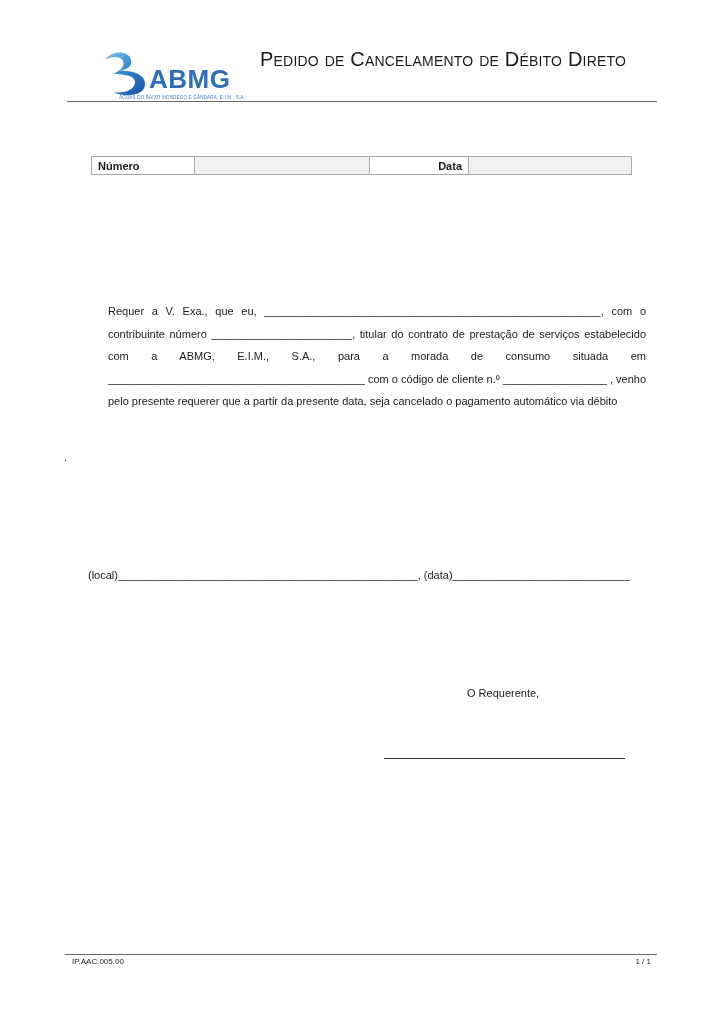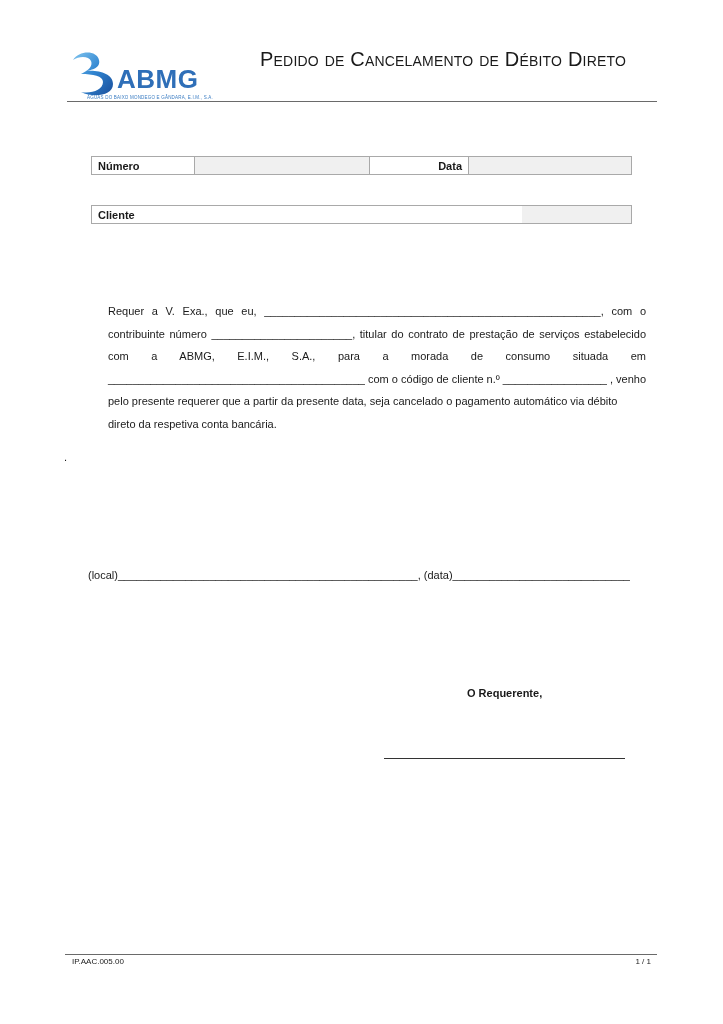--- a/index.html
+++ b/index.html
@@ -1,20 +1,20 @@
 <!DOCTYPE html>
 <html><head>
   <meta charset="utf-8">
   <style>
     html, body { margin: 0; padding: 0; background: #ffffff; }
     body {
       width: 723px; height: 1024px; position: relative; overflow: hidden;
       font-family: "Liberation Sans", "DejaVu Sans", sans-serif; color: #1a1a1a;
     }
-    .logo { position: absolute; left: 67px; top: 50px; width: 150px; height: 52px; }
+    .logo { position: absolute; left: 99px; top: 50px; width: 150px; height: 52px; }
     .logo svg { position: absolute; left: 0; top: 0; }
     .logo-text {
       position: absolute; left: 50px; top: 14px;
       font-size: 26px; font-weight: bold; color: #2f6fb8; letter-spacing: 0.5px;
     }
     .logo-sub {
       position: absolute; left: 20px; top: 45px; font-size: 4.5px;
       color: #3a7cc2; white-space: nowrap; letter-spacing: 0.2px;
     }
     .doc-title {
@@ -32,21 +32,21 @@
 
     .body-text {
       position: absolute; left: 108px; top: 300px; width: 538px;
       font-size: 11px; line-height: 22.5px; text-align: justify;
     }
     .body-text p { margin: 0; }
     .last { text-align: left; }
     .dot { position: absolute; left: 64px; top: 451px; font-size: 11px; }
 
     .place-date { position: absolute; left: 88px; top: 569px; font-size: 11px; white-space: nowrap; }
-    .requerente { position: absolute; left: 467px; top: 687px; font-size: 11px; font-weight: bold; }
+    .requerente { position: absolute; left: 467px; top: 687px; font-size: 11px; font-weight: normal; }
     .sig-line { position: absolute; left: 384px; top: 758px; width: 241px; border-top: 1.5px solid #333; }
 
     .footer-rule { position: absolute; left: 65px; top: 954px; width: 592px; border-top: 1px solid #6a6a6a; }
     .footer-code { position: absolute; left: 72px; top: 957px; font-size: 8px; }
     .footer-page { position: absolute; right: 72px; top: 957px; font-size: 8px; }
   </style>
 </head>
 <body>
 
 <div class="logo">
@@ -73,30 +73,25 @@
     <td class="lbl" style="width:90px">Número</td>
     <td class="fill" style="width:162px"></td>
     <td class="lbl" style="width:86px;text-align:right">Data</td>
     <td class="fill"></td>
   </tr>
 </tbody>
   </table>
 
 <table class="form" id="t2">
   <tbody>
-  <tr>
-    <td class="lbl" style="border-right:none">Cliente</td>
-    <td class="fill" colspan="3" style="border-left:none"></td>
-  </tr>
 </tbody>
   </table>
 
 <div class="body-text">
   <p>Requer a V. Exa., que eu, _______________________________________________________, com o contribuinte número _______________________, titular do contrato de prestação de serviços estabelecido com a ABMG, E.I.M., S.A., para a morada de consumo situada em __________________________________________ com o código de cliente n.º _________________ , venho pelo presente requerer que a partir da presente data, seja cancelado o pagamento automático via débito</p>
-  <p class="last">direto da respetiva conta bancária.</p>
 </div>
 
 <div class="dot">.</div>
 
 <div class="place-date">(local)_________________________________________________, (data)_____________________________</div>
 <div class="requerente">O Requerente,</div>
 <div class="sig-line"></div>
 
 <div class="footer-rule"></div>
 <div class="footer-code">IP.AAC.005.00</div>

